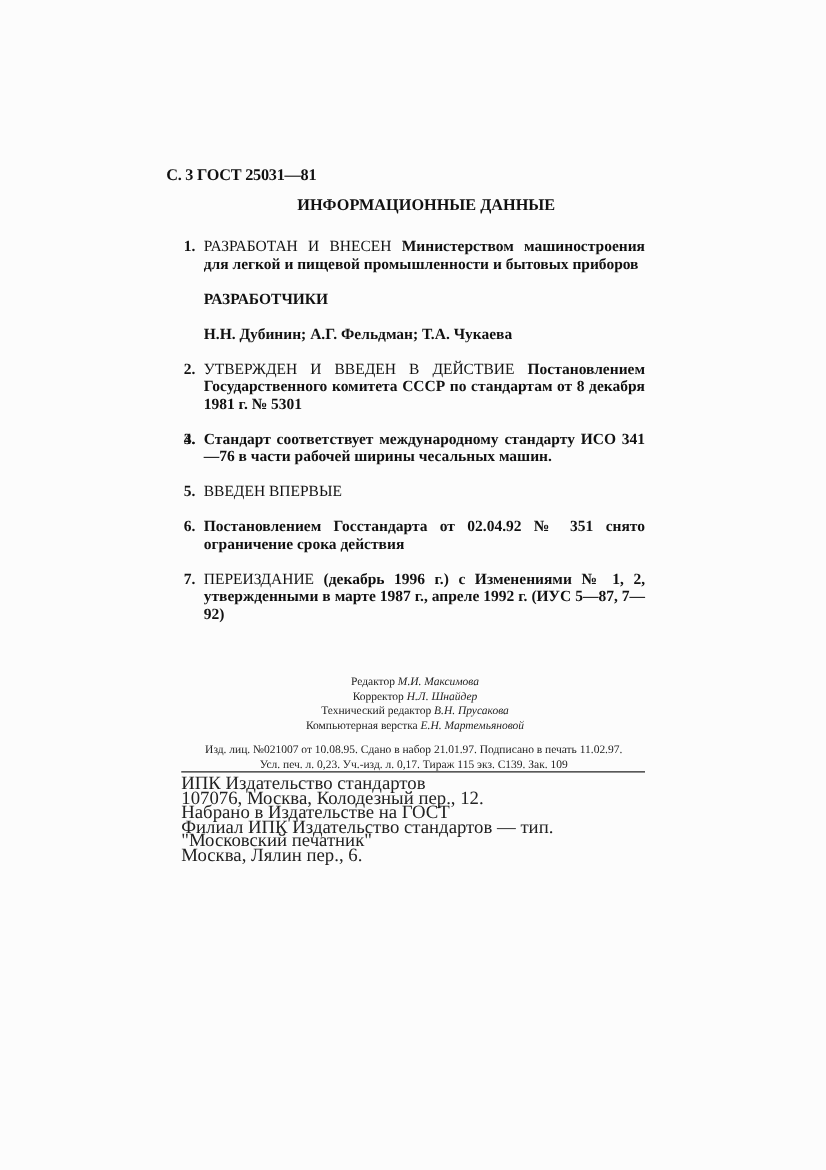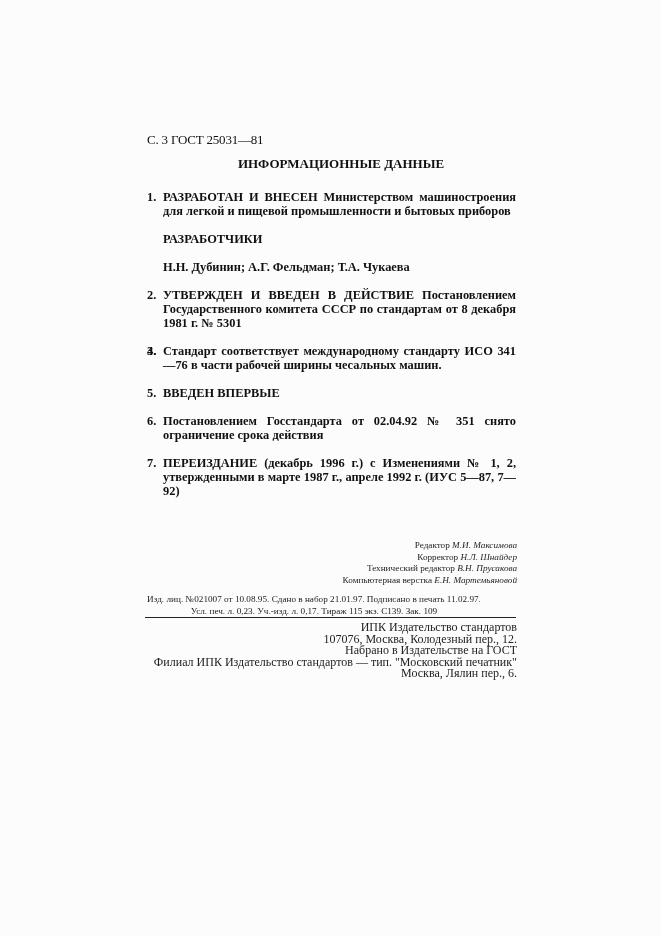--- a/index.html
+++ b/index.html
@@ -10,23 +10,23 @@
     body {
       width: 661px;
       height: 936px;
       position: relative;
       overflow: hidden;
       color: #111;
       font-family: "Liberation Serif", "DejaVu Serif", serif;
     }
     .page-header {
       position: absolute;
-      left: 147px;
+      left: 133px;
       top: 132px;
-      font-weight: normal;
+      font-weight: bold;
       font-size: 13px;
       letter-spacing: -0.2px;
     }
     .section-title {
       position: absolute;
       left: 147px;
       width: 368px;
       top: 156px;
       text-align: center;
       font-weight: bold;
@@ -48,64 +48,64 @@
       padding-left: 16px;
       text-align: justify;
       margin-bottom: 14px;
     }
     .item .num {
       position: absolute;
       left: 0;
       top: 0;
     }
     .item .lead {
-      font-weight: bold;
+      font-weight: normal;
     }
     .sub-block {
       padding-left: 16px;
       margin-bottom: 14px;
     }
     .credits {
       position: absolute;
       left: 147px;
       width: 370px;
       top: 540px;
-      text-align: right;
+      text-align: center;
       font-size: 9.2px;
       line-height: 11.5px;
       color: #222;
     }
     .credits .role-name {
       font-style: italic;
     }
     .print-info {
       position: absolute;
-      left: 128px;
+      left: 145px;
       width: 372px;
       top: 594px;
       text-align: center;
       font-size: 9.2px;
       line-height: 11.5px;
       color: #222;
     }
     .rule {
       position: absolute;
       left: 145px;
       width: 371px;
       top: 617px;
       height: 0;
       border-top: 1px solid #222;
     }
     .publisher {
       position: absolute;
       left: 145px;
       width: 372px;
       top: 622px;
-      text-align: right;
-      font-size: 12px;
+      text-align: left;
+      font-size: 15px;
       line-height: 11.5px;
       color: #222;
     }
   </style>
 </head>
 <body>
 
 <div class="page-header">С. 3 ГОСТ 25031—81</div>
 <div class="section-title">ИНФОРМАЦИОННЫЕ ДАННЫЕ</div>
 

